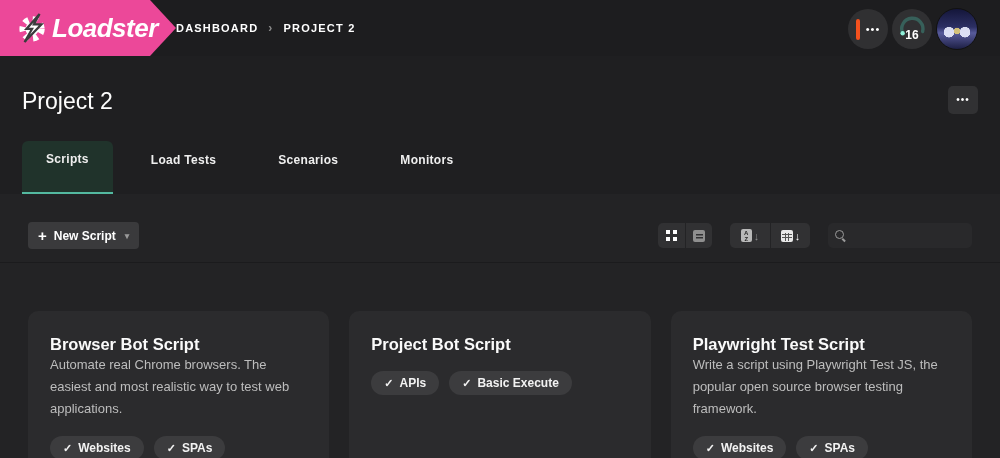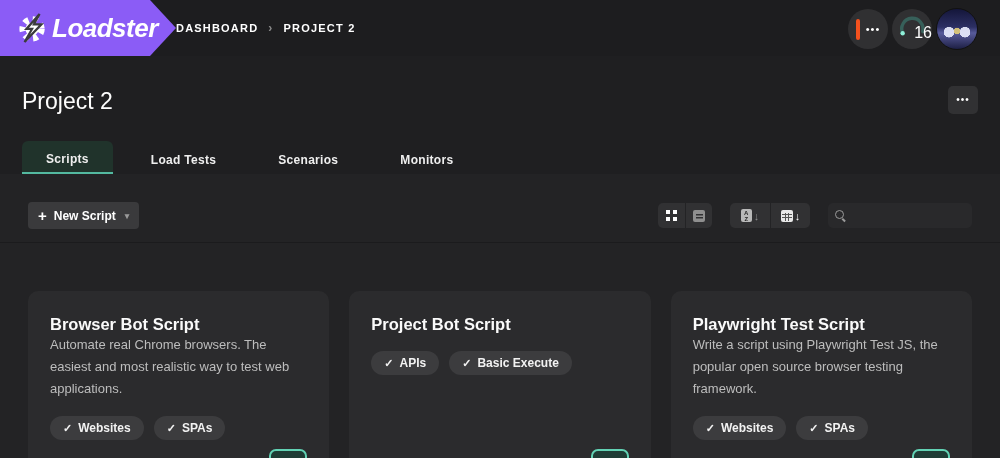--- a/index.html
+++ b/index.html
@@ -9,21 +9,21 @@
     font-family:"Liberation Sans", sans-serif;
     color:#f0f0f0;
   }
 
   
   .topbar {
     height:56px; background:#1d1d1f;
     display:flex; align-items:center; position:relative;
   }
   .logo-banner {
-    height:56px; width:176px; background:#8b5cf6;
+    height:56px; width:176px; background:#ec4899;
     clip-path:polygon(0 0, 150px 0, 176px 28px, 150px 56px, 0 56px);
     display:flex; align-items:center; padding-left:18px; gap:4px;
     cursor:pointer;
   }
   .logo-text {
     font-size:26px; font-weight:bold; font-style:italic;
     color:#ffffff; letter-spacing:-0.5px;
   }
   .breadcrumb {
     display:flex; align-items:center; gap:10px;
@@ -41,22 +41,22 @@
     background:#303032; border:none; cursor:pointer;
     display:flex; align-items:center; justify-content:center; gap:4px;
     position:relative;
   }
   .status-bar-ind {
     width:4px; height:21px; border-radius:2px; background:#f4511e;
     margin-right:2px;
   }
   .dots { color:#ffffff; font-size:11px; letter-spacing:1px; line-height:1; }
   .gauge-num {
-    position:absolute; bottom:7px; left:0; right:0; text-align:right;
-    font-size:16px; color:#ffffff; font-weight:normal;
+    position:absolute; bottom:7px; left:0; right:0; text-align:center;
+    font-size:12px; color:#ffffff; font-weight:bold;
   }
   .avatar {
     width:42px; height:42px; border-radius:50%; cursor:pointer; overflow:hidden;
     background:
       radial-gradient(circle at 30% 58%, rgba(235,238,255,.9) 0 14%, rgba(235,238,255,0) 15%),
       radial-gradient(circle at 70% 58%, rgba(235,238,255,.9) 0 14%, rgba(235,238,255,0) 15%),
       radial-gradient(circle at 50% 55%, rgba(226,205,120,.9) 0 10%, rgba(226,205,120,0) 12%),
       linear-gradient(180deg,#14163a 0%, #2c2f63 45%, #585b9b 60%, #1d1f44 100%);
     border:1px solid #111;
   }
@@ -67,21 +67,21 @@
     margin-left:22px; font-size:23px; font-weight:400; color:#fdfdfd;
   }
   .more-btn {
     position:absolute; right:22px; top:30px;
     width:30px; height:28px; border-radius:5px;
     background:#313133; border:none; color:#fff; cursor:pointer;
     font-size:10px; letter-spacing:1px; line-height:1;
   }
   .tabs { display:flex; margin-top:26px; padding-left:22px; }
   .tab {
-    padding:11px 24px 6px; font-size:12px; font-weight:bold; color:#efefef;
+    padding:11px 24px 26px; font-size:12px; font-weight:bold; color:#efefef;
     letter-spacing:.3px; cursor:pointer; border:none; background:transparent;
     border-radius:6px 6px 0 0; margin-right:14px; position:relative;
   }
   .tab.active { background:#20332b; border-bottom:2px solid #53b9a0; }
 
   
   .content { background:#232325; }
   .toolbar {
     display:flex; align-items:center; justify-content:space-between;
     margin:28px 28px 0 28px; height:27px;

